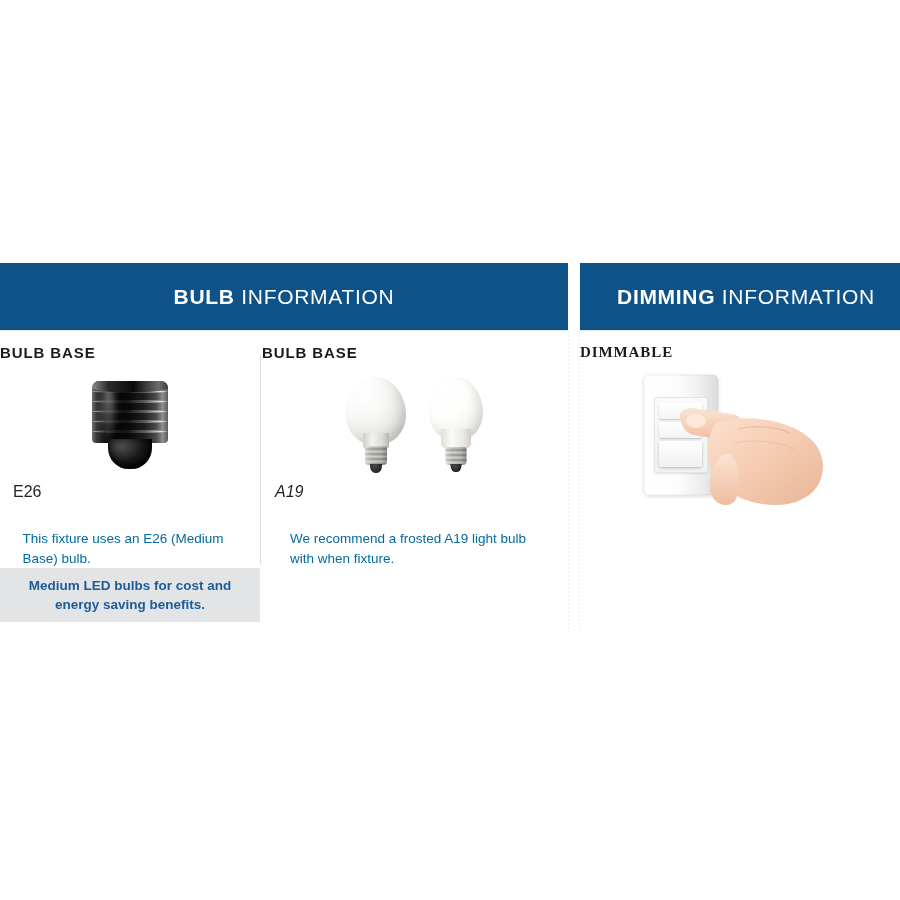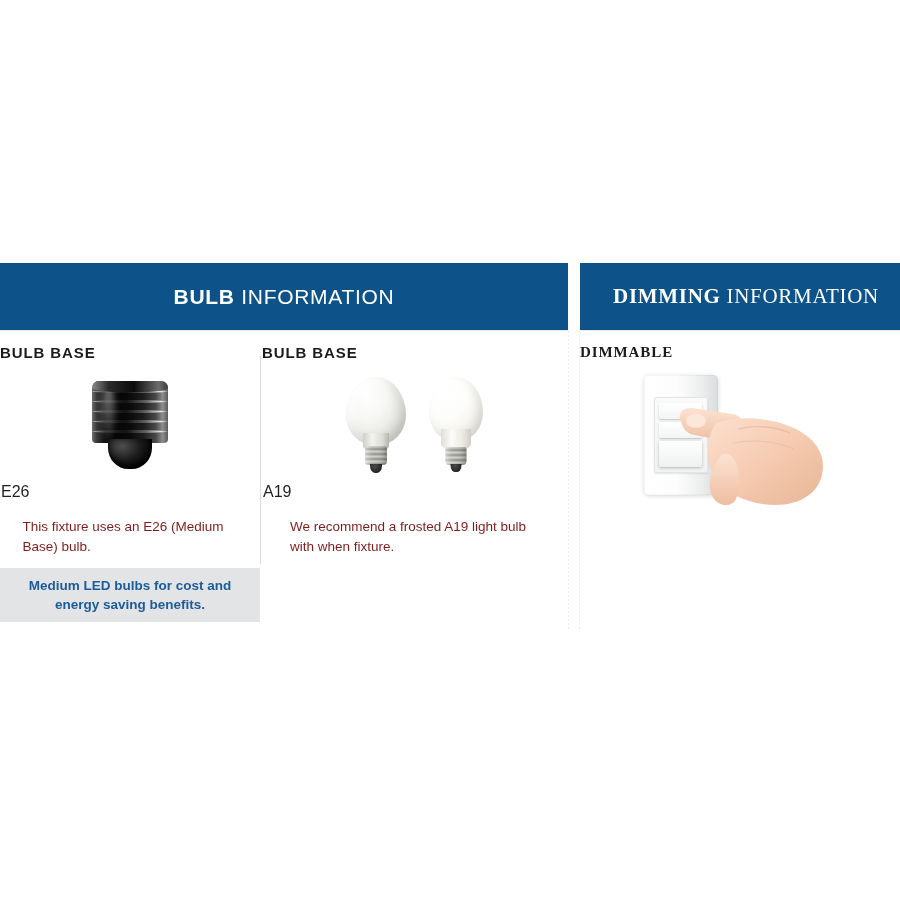--- a/index.html
+++ b/index.html
@@ -26,21 +26,21 @@
   #hdr-bulb{left:0;top:263px;width:568px;}
   #hdr-dim{left:580px;top:263px;width:320px;}
   .hdr-txt{
     font-size:21px;
     letter-spacing:.7px;
     color:#ffffff;
     white-space:nowrap;
     font-weight:300;
   }
   .hdr-txt b{font-weight:700;}
-  #hdr-dim .hdr-inner{transform:translateX(6px);font-family:Liberation Serif, serif;}
+  #hdr-dim .hdr-inner{transform:translateX(6px);}
 
   .hdr-underline{
     position:absolute;height:1px;background:#e8e9ea;
   }
   #ul-bulb{left:0;top:330px;width:568px;}
   #ul-dim{left:580px;top:330px;width:320px;}
 
   
   .dotline{
     position:absolute;top:331px;height:300px;width:1px;
@@ -62,26 +62,26 @@
   #col-dim  {left:580px;top:344px;width:320px;font-family:Liberation Serif, serif;}
 
   .sub-title{
     font-size:15px;font-weight:700;letter-spacing:.9px;
     color:#1b1b1b;margin:0;
   }
 
   .art{position:relative;margin:0 auto;}
 
   .code-label{
-    font-size:16px;color:#231f20;margin:1px;
+    font-size:16px;color:#231f20;margin:13px;
     font-weight:400;
   }
 
   .blurb{
-    font-size:13.5px;line-height:1.45;color:#7f1d1d;
+    font-size:13.5px;line-height:1.45;color:#0369a1;
     margin:0 auto;font-weight:400;
   }
   #blurb-base{width:215px;padding-top:15px;}
   #blurb-shape{width:250px;padding-top:15px;}
   #blurb-dim{width:260px;padding-top:12px;}
 
   
   #tipbox{
     position:absolute;left:0;top:568px;width:260px;height:54px;
     background:#e3e4e5;
@@ -280,21 +280,21 @@
         <div class="screwtip"></div>
       </div>
       <div class="bulb" id="bulb-led">
         <div class="glass"></div>
         <div class="neck"></div>
         <div class="screw"></div>
         <div class="screwtip"></div>
       </div>
     </div>
 
-    <p class="code-label" style="margin-top:10px;">A19</p>
+    <p class="code-label" style="margin-top:10px;font-style:italic;">A19</p>
 
     <p class="blurb" id="blurb-shape">We recommend a frosted A19 light bulb with when fixture.</p>
   </div>
 
   <div id="tipbox">
     <p>Medium LED bulbs for cost and energy saving benefits.</p>
   </div>
 
   <div class="col" id="col-dim">
     <p class="sub-title">DIMMABLE</p>

